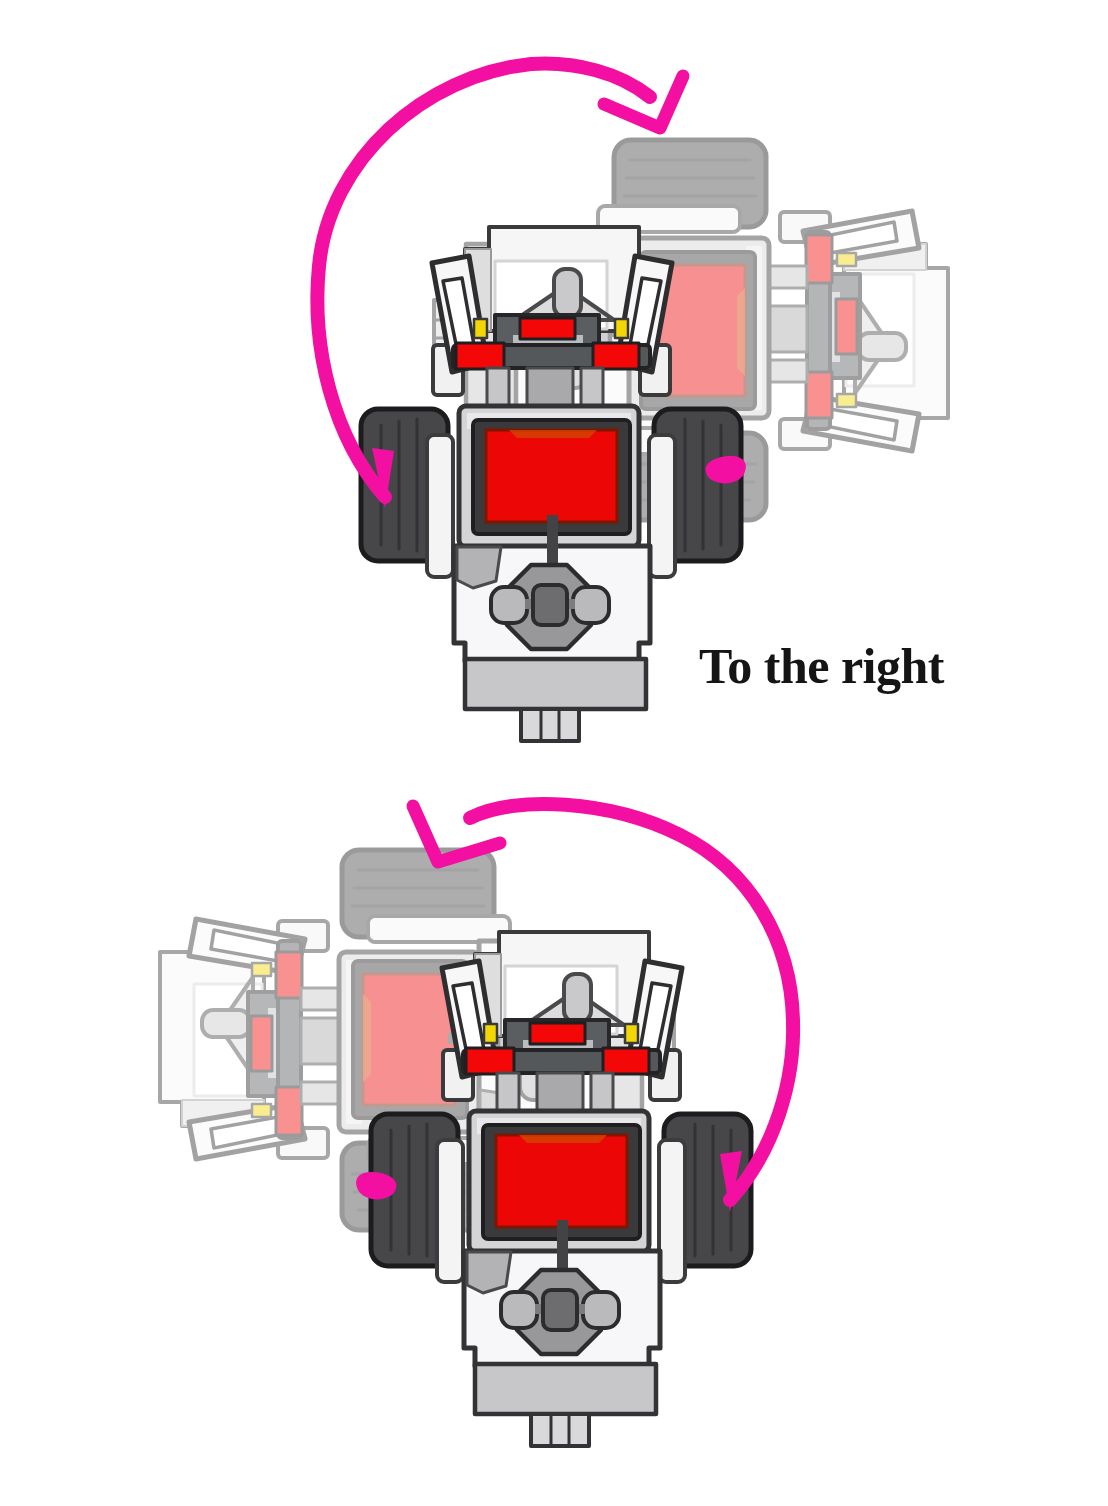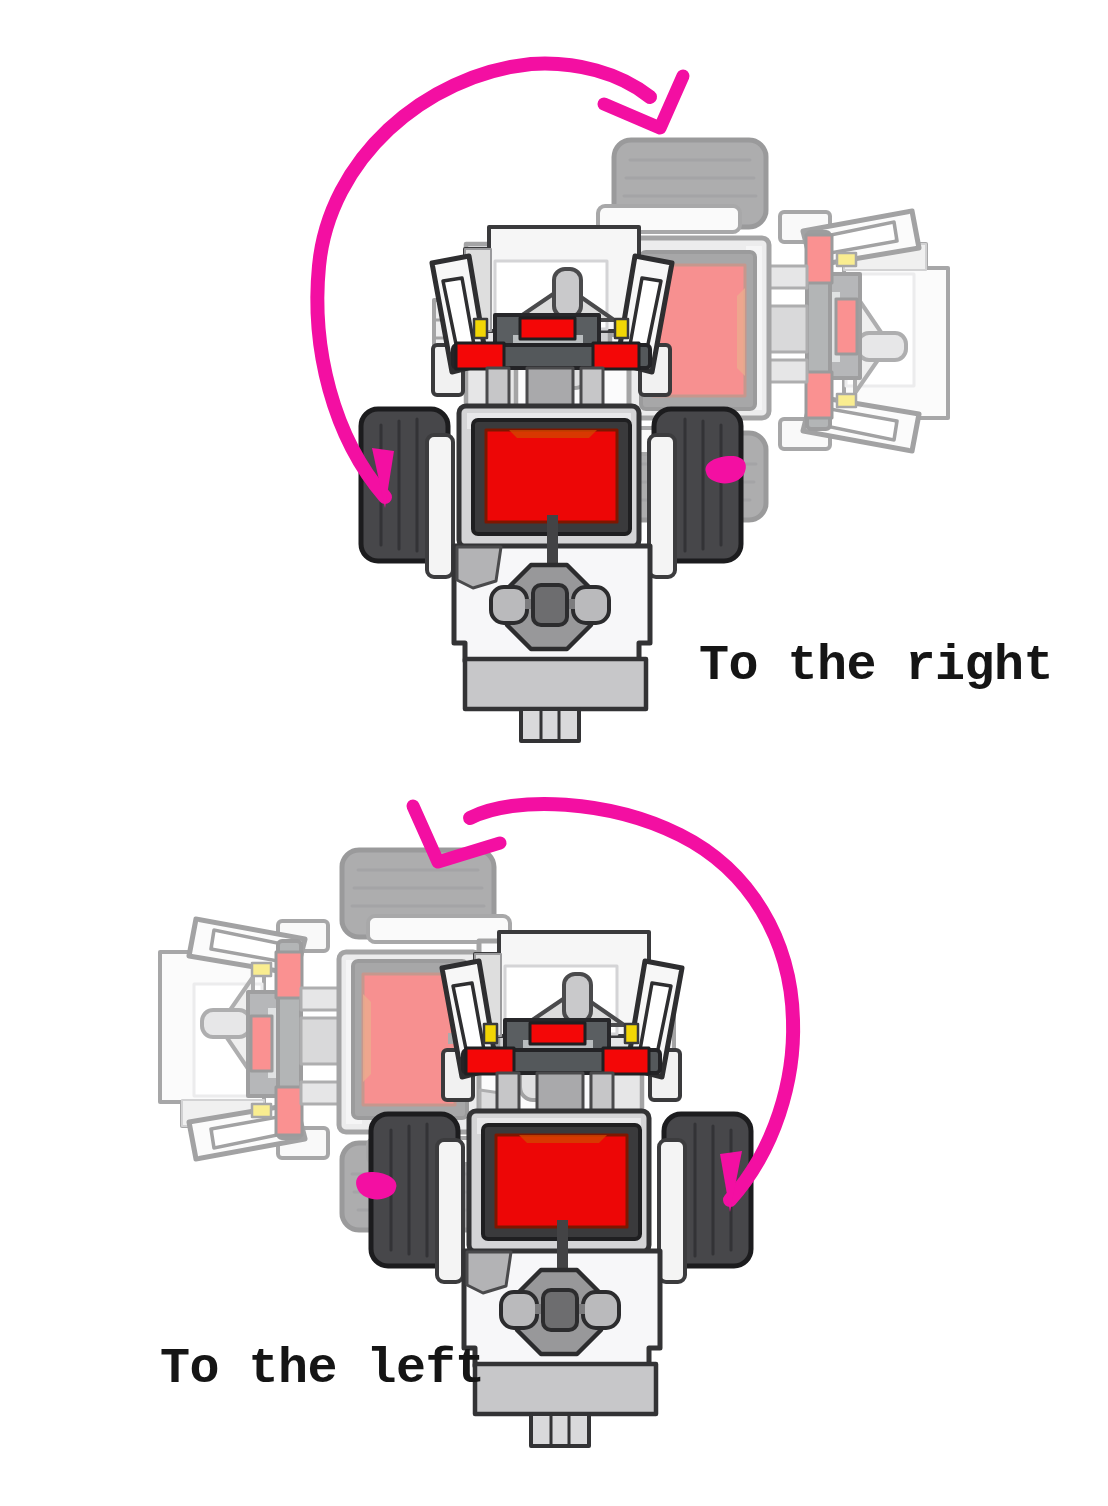--- a/index.html
+++ b/index.html
@@ -2,21 +2,21 @@
 <html><head>
 <meta charset="utf-8">
 <style>
   html, body { margin: 0; padding: 0; background: #ffffff; }
   .canvas {
     position: relative;
     width: 1108px;
     height: 1506px;
     background: #ffffff;
     overflow: hidden;
-    font-family: Liberation Mono, monospace;
+    font-family: Liberation Serif, serif;
   }
   .canvas svg { position: absolute; left: 0; top: 0; }
   .label {
     position: absolute;
     color: #151515;
     font-weight: 600;
     font-size: 50px;
     letter-spacing: -0.5px;
     white-space: nowrap;
     line-height: 56px;
@@ -132,15 +132,14 @@
     <g>
       <path d="M 730 1200 C 775 1150, 795 1080, 793 1020 C 791 940, 750 870, 680 835 C 610 800, 515 795, 470 818" fill="none" stroke="#F30FA2" stroke-width="14" stroke-linecap="round"></path>
       <path d="M 500 843 L 438 862 L 413 806" fill="none" stroke="#F30FA2" stroke-width="13" stroke-linecap="round" stroke-linejoin="round"></path>
       <path d="M 742 1151 L 720 1154 L 730 1212 Z" fill="#F30FA2"></path>
       <path d="M 396 1188 C 399 1179, 386 1172, 371 1172 C 358 1172, 353 1180, 358 1190 C 363 1199, 378 1202, 388 1197 C 394 1194, 395 1192, 396 1188 Z" fill="#F30FA2"></path>
     </g>
   </g>
 </svg>
 
 <div class="label label-right">To the right</div>
-<div class="label label-left">To the left</div>
 
 </div>
 
 </body></html>

